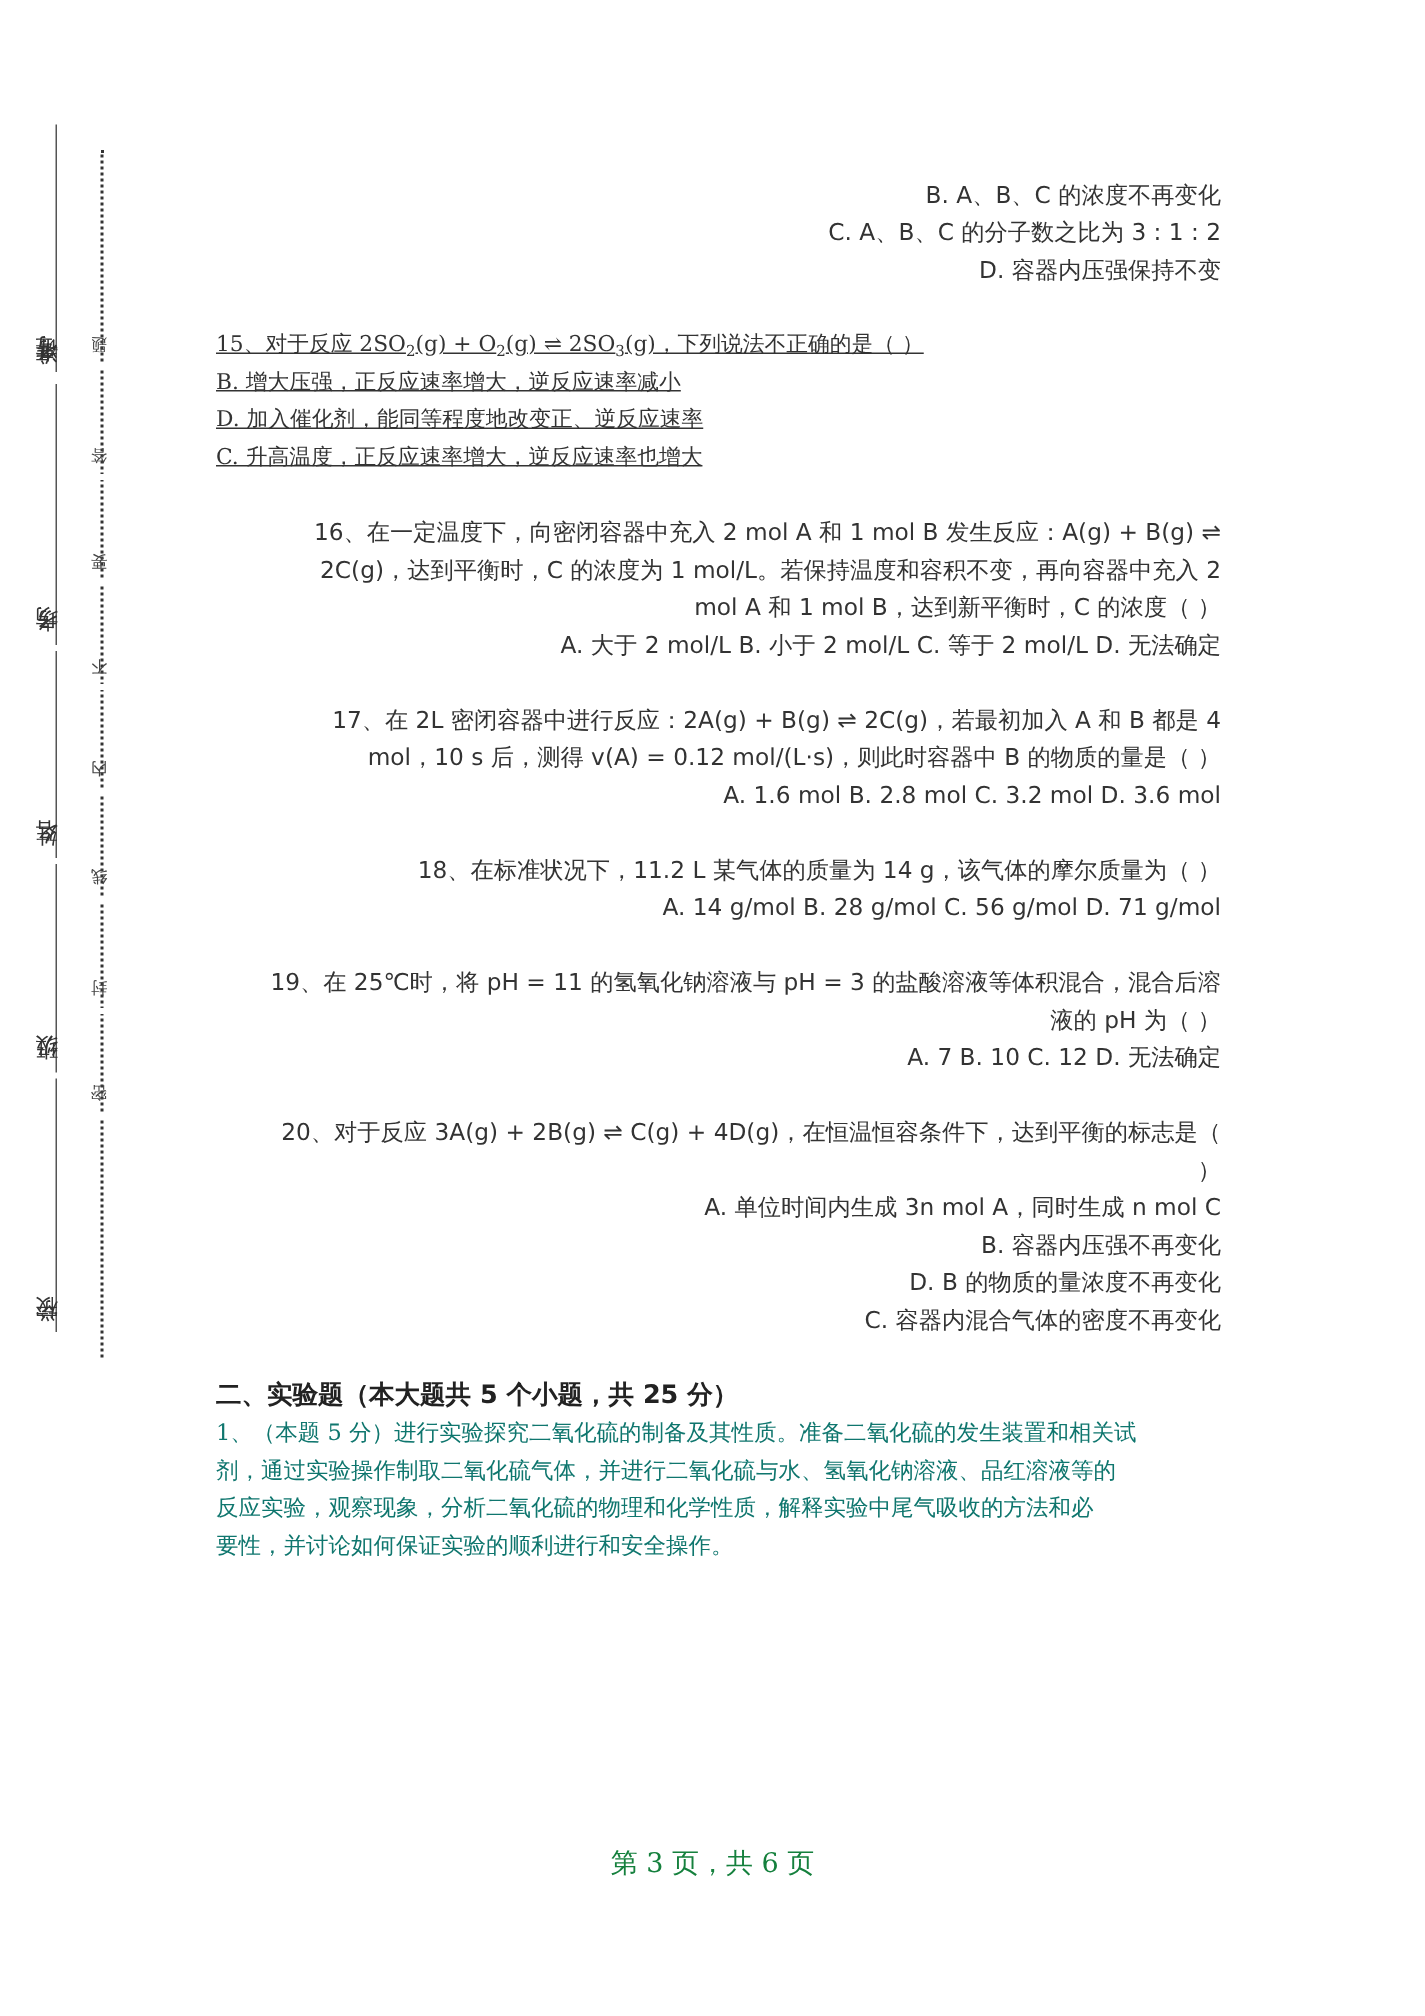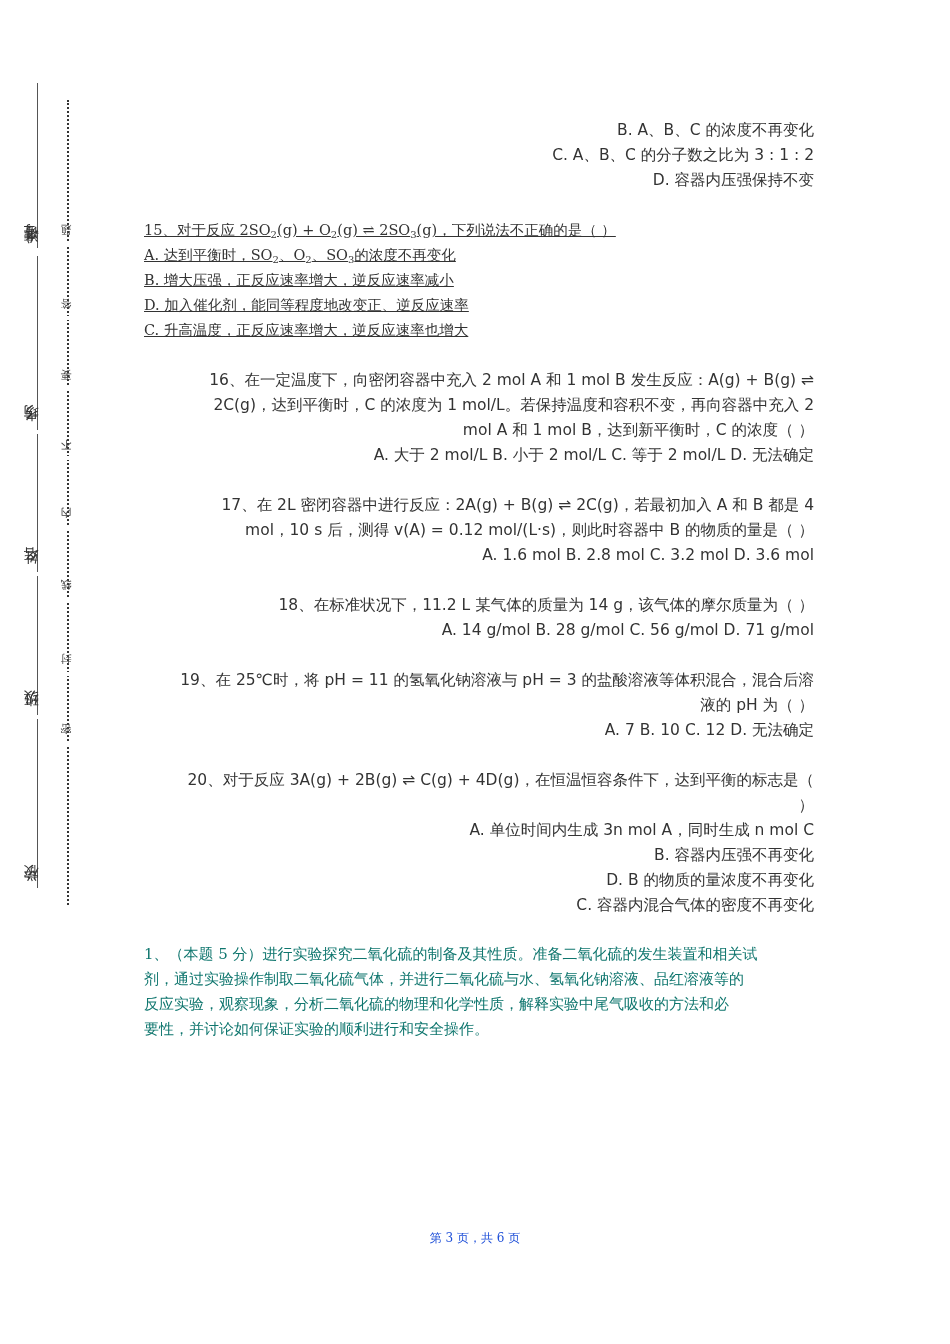--- a/index.html
+++ b/index.html
@@ -14,21 +14,21 @@
   .strip-dot-label { position: absolute; left: 60px; width: 16px; font-family: "DejaVu Serif", "Liberation Serif", serif; font-size: 11px; color: #444; writing-mode: vertical-rl; transform: rotate(180deg); text-align: center; background: #fff; padding: 2px 0; }
 
   
   .content { position: absolute; left: 144px; top: 118px; width: 670px; }
   .line { font-size: 15.5px; line-height: 25px; white-space: nowrap; text-align: right; }
   .sline { font-size: 14.5px; line-height: 25px; white-space: nowrap; }
   .block { margin-bottom: 25px; }
   sub { font-size: 10px; vertical-align: -3px; line-height: 0; }
   .h2 { font-family: "DejaVu Sans", "Liberation Sans", sans-serif; font-weight: bold; font-size: 17px; line-height: 26px; color: #222; margin-top: 0; }
   .para { font-family: "DejaVu Serif", "Liberation Serif", serif; font-size: 15px; line-height: 25px; color: #0f766e; white-space: nowrap; }
-  .footer { position: absolute; top: 1230px; left: 0; width: 950px; text-align: center; font-family: "DejaVu Serif", "Liberation Serif", serif; font-size: 12px; color: #1d4ed8; }
+  .footer { position: absolute; top: 1230px; left: 0; width: 950px; text-align: center; font-family: "DejaVu Serif", "Liberation Serif", serif; font-size: 18px; color: #15803d; }
 </style>
 </head>
 <body>
 
 <div>
   <div class="strip-solid" style="top:83px; height:805px;"></div>
   <div class="strip-dotted" style="top:100px; height:805px;"></div>
 
   <div class="strip-label" style="top:248px;">准考证号</div>
   <div class="strip-label" style="top:430px;">考场</div>
@@ -49,21 +49,20 @@
 <div class="content">
 
   <div class="block">
     <div class="line sans">B. A、B、C 的浓度不再变化</div>
     <div class="line sans">C. A、B、C 的分子数之比为 3 : 1 : 2</div>
     <div class="line sans">D. 容器内压强保持不变</div>
   </div>
 
   <div class="block">
     <div class="sline serif"><span>15、对于反应 2SO</span><sub>2</sub><span>(g) + O</span><sub>2</sub><span>(g) ⇌ 2SO</span><sub>3</sub><span>(g)，下列说法不正确的是（ ）</span></div>
-    <div class="sline serif"><span>A. 达到平衡时，SO</span><sub>2</sub><span>、O</span><sub>2</sub><span>、SO</span><sub>3</sub><span>的浓度不再变化</span></div>
     <div class="sline serif">B. 增大压强，正反应速率增大，逆反应速率减小</div>
     <div class="sline serif">D. 加入催化剂，能同等程度地改变正、逆反应速率</div>
     <div class="sline serif">C. 升高温度，正反应速率增大，逆反应速率也增大</div>
   </div>
 
   <div class="block">
     <div class="line sans">16、在一定温度下，向密闭容器中充入 2 mol A 和 1 mol B 发生反应：A(g) + B(g) ⇌</div>
     <div class="line sans">2C(g)，达到平衡时，C 的浓度为 1 mol/L。若保持温度和容积不变，再向容器中充入 2</div>
     <div class="line sans">mol A 和 1 mol B，达到新平衡时，C 的浓度（ ）</div>
     <div class="line sans">A. 大于 2 mol/L B. 小于 2 mol/L C. 等于 2 mol/L D. 无法确定</div>
@@ -89,20 +88,21 @@
   <div class="block" style="margin-bottom:24px;">
     <div class="line sans">20、对于反应 3A(g) + 2B(g) ⇌ C(g) + 4D(g)，在恒温恒容条件下，达到平衡的标志是（</div>
     <div class="line sans">）</div>
     <div class="line sans">A. 单位时间内生成 3n mol A，同时生成 n mol C</div>
     <div class="line sans">B. 容器内压强不再变化</div>
     <div class="line sans">D. B 的物质的量浓度不再变化</div>
     <div class="line sans">C. 容器内混合气体的密度不再变化</div>
   </div>
 
   <div>
+    <div class="h2">二、实验题（本大题共 5 个小题，共 25 分）</div>
     <div class="para">1、（本题 5 分）进行实验探究二氧化硫的制备及其性质。准备二氧化硫的发生装置和相关试</div>
     <div class="para">剂，通过实验操作制取二氧化硫气体，并进行二氧化硫与水、氢氧化钠溶液、品红溶液等的</div>
     <div class="para">反应实验，观察现象，分析二氧化硫的物理和化学性质，解释实验中尾气吸收的方法和必</div>
     <div class="para">要性，并讨论如何保证实验的顺利进行和安全操作。</div>
   </div>
 </div>
 
 <div class="footer">第 3 页，共 6 页</div>
 
 </body></html>

